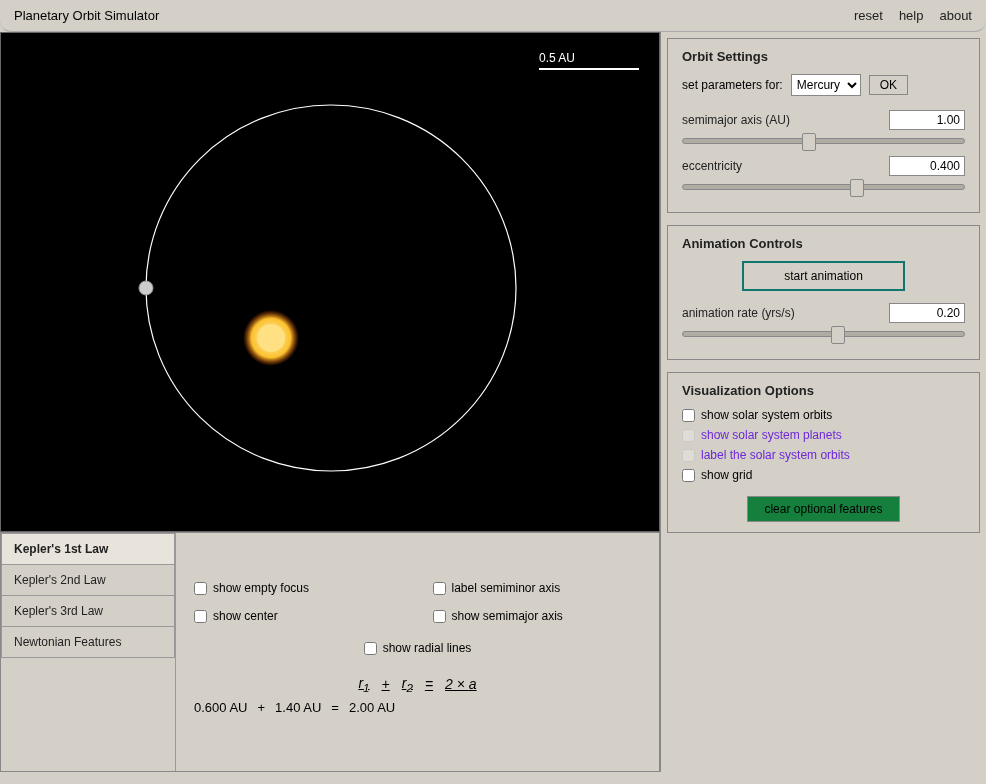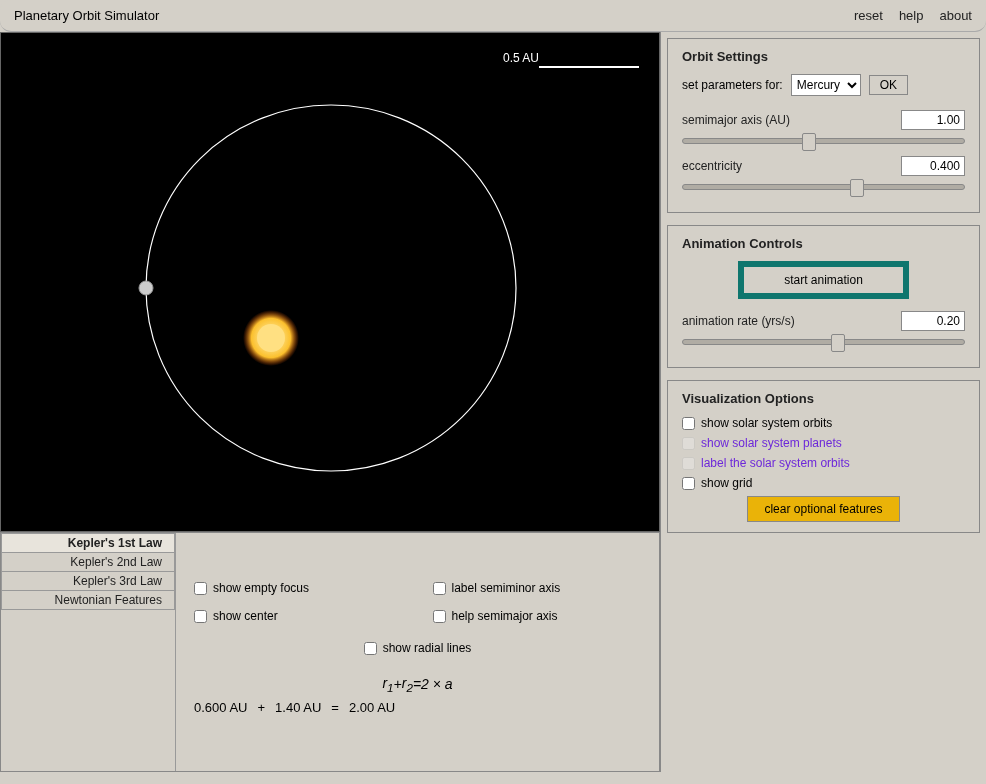--- a/index.html
+++ b/index.html
@@ -56,22 +56,22 @@
       position: relative;
       border: 1px solid #666;
     }
 
     
     #scale-bar {
       position: absolute;
       top: 18px;
       right: 20px;
       display: flex;
-      flex-direction: row;
-      align-items: flex-end;
+      flex-direction: column;
+      align-items: flex-start;
     }
     #scale-bar-label {
       color: #fff;
       font-size: 12px;
       margin-bottom: 3px;
     }
     #scale-bar-line {
       width: 100px;
       height: 2px;
       background: #fff;
@@ -95,26 +95,26 @@
 
     
     #tabs-sidebar {
       width: 175px;
       display: flex;
       flex-direction: column;
       border-right: 1px solid #999;
       background: #d4d0c8;
     }
     .tab-btn {
-      padding: 2px 12px;
+      padding: 8px 12px;
       border: 1px solid #999;
       background: #d4d0c8;
       cursor: pointer;
       font-size: 12px;
-      text-align: right;
+      text-align: left;
       color: #222;
       border-bottom: none;
     }
     .tab-btn:last-child {
       border-bottom: 1px solid #999;
     }
     .tab-btn.active {
       background: #e8e4dc;
       font-weight: bold;
     }
@@ -154,24 +154,25 @@
 
     
     .equation-area {
       text-align: center;
       font-size: 13px;
     }
     .equation-row {
       display: flex;
       justify-content: center;
       align-items: center;
-      gap: 0;
+      gap: 12px;
       font-style: italic;
       font-size: 14px;
       margin-bottom: 6px;
+      text-decoration: underline;
     }
     .equation-values {
       display: flex;
       justify-content: flex-start;
       align-items: center;
       gap: 10px;
       font-size: 13px;
     }
 
     
@@ -200,21 +201,21 @@
     
     .param-row {
       display: flex;
       align-items: center;
       justify-content: space-between;
       margin-bottom: 8px;
       font-size: 12px;
     }
     .param-label { color: #222; }
     .param-input {
-      width: 64px;
+      width: 76px;
       border: 1px solid #888;
       background: #fff;
       padding: 2px 4px;
       font-size: 12px;
       text-align: right;
     }
 
     .slider-row {
       margin-bottom: 12px;
     }
@@ -258,21 +259,21 @@
       background: #d4d0c8;
       cursor: pointer;
       font-size: 12px;
     }
 
     
     .anim-btn {
       display: block;
       margin: 0 auto 12px auto;
       padding: 6px 40px;
-      border: 6px solid #0f766e;
+      border: 2px solid #0f766e;
       background: #d4d0c8;
       cursor: pointer;
       font-size: 12px;
     }
 
     
     .viz-checkbox-row {
       display: flex;
       align-items: center;
       gap: 6px;
@@ -286,24 +287,24 @@
     .viz-checkbox-row input[type=checkbox]:disabled {
       opacity: 0.5;
       cursor: default;
     }
     .viz-label-disabled {
       color: #6d28d9;
     }
 
     .clear-btn {
       display: block;
-      margin: 6px auto 0 auto;
+      margin: 14px auto 0 auto;
       padding: 5px 16px;
       border: 1px solid #888;
-      background: #eab308;
+      background: #15803d;
       cursor: pointer;
       font-size: 12px;
     }
   </style>
 </head>
 <body>
 
 <div id="top-bar">
   <span id="app-title">Planetary Orbit Simulator</span>
   <div id="top-bar-actions">
@@ -359,21 +360,21 @@
           <label class="checkbox-row">
             <input type="checkbox" style="">
             <span>label semiminor axis</span>
           </label>
           <label class="checkbox-row">
             <input type="checkbox" style="">
             <span>show center</span>
           </label>
           <label class="checkbox-row">
             <input type="checkbox" style="">
-            <span>help semimajor axis</span>
+            <span>show semimajor axis</span>
           </label>
         </div>
 
         <div class="center-row">
           <label class="checkbox-row">
             <input type="checkbox" style="">
             <span>show radial lines</span>
           </label>
         </div>
 

